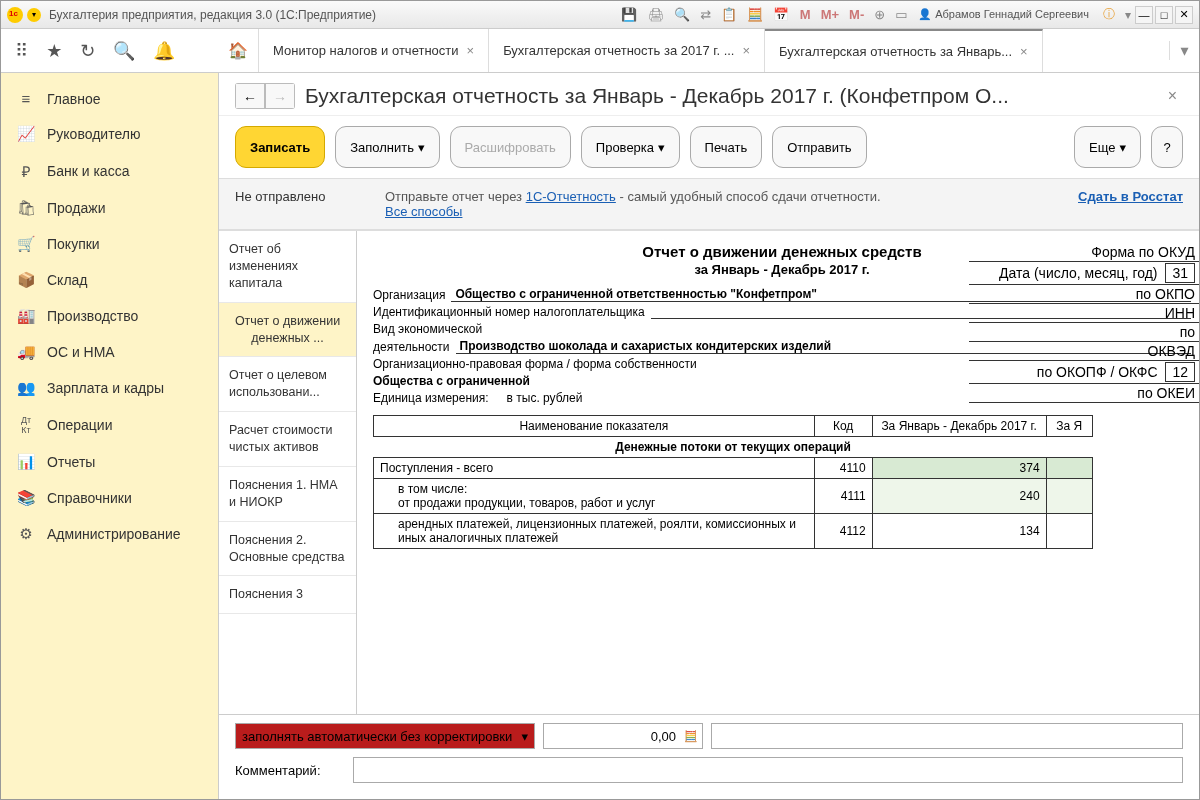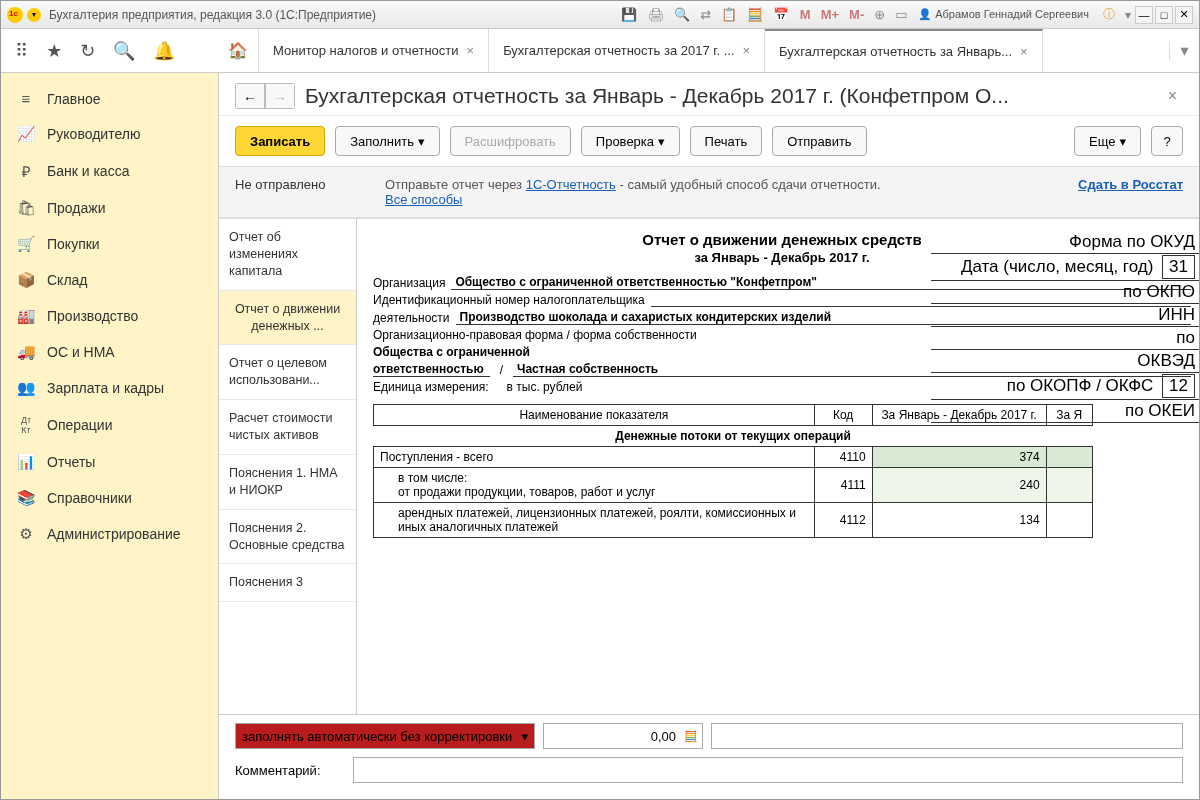--- a/index.html
+++ b/index.html
@@ -39,21 +39,21 @@
 
 
 .hdr { display: flex; align-items: center; padding: 10px 16px 6px 16px; gap: 10px; border-bottom: 1px solid #eee; }
 .hdr .nav-btn { width: 30px; height: 26px; border: 1px solid #bbb; background: #f8f8f8; display: flex; align-items: center; justify-content: center; font-size: 14px; cursor: pointer; }
 .hdr .nav-btns { display: flex; border-radius: 3px; overflow: hidden; }
 .hdr h1 { font-size: 21px; font-weight: normal; color: #333; flex: 1; white-space: nowrap; overflow: hidden; text-overflow: ellipsis; }
 .hdr .close-x { font-size: 16px; color: #888; cursor: pointer; padding: 0 6px; }
 
 
 .toolbar { display: flex; align-items: center; gap: 10px; padding: 10px 16px; }
-.btn { height: 30px; padding: 0 14px; border: 1px solid #aaa; background: #f8f8f8; border-radius: 4px; font-size: 13px; cursor: pointer; display: flex; align-items: center; gap: 4px; }
+.btn { height: 42px; padding: 0 14px; border: 1px solid #aaa; background: #f8f8f8; border-radius: 11px; font-size: 13px; cursor: pointer; display: flex; align-items: center; gap: 4px; }
 .btn.primary { background: #ffd633; border-color: #d4a900; font-weight: bold; }
 .btn.disabled { color: #aaa; }
 .toolbar .spacer { flex: 1; }
 .btn.help { width: 32px; justify-content: center; padding: 0; }
 
 
 .status-row { display: flex; padding: 10px 16px; background: #f4f4f4; border-top: 1px solid #ddd; border-bottom: 1px solid #ddd; font-size: 13px; gap: 20px; align-items: flex-start; }
 .status-row .status { width: 130px; color: #333; }
 .status-row .msg { flex: 1; color: #555; }
 .status-row .msg a { color: #1a5fb4; text-decoration: underline; }
@@ -61,21 +61,21 @@
 
 
 .body-split { flex: 1; display: flex; overflow: hidden; border-top: 1px solid #ddd; }
 .report-nav { width: 138px; border-right: 1px solid #ccc; overflow-y: auto; background: #fff; }
 .report-nav .rn-item { padding: 10px 10px; font-size: 12.5px; border-bottom: 1px solid #e8e8e8; cursor: pointer; color: #333; line-height: 1.35; }
 .report-nav .rn-item.active { background: #fef4c7; text-align: center; }
 
 .report-area { flex: 1; overflow: auto; padding: 12px 8px 8px 16px; font-size: 12.5px; position: relative; }
 .report-title { text-align: center; font-weight: bold; font-size: 15px; margin-bottom: 2px; }
 .report-subtitle { text-align: center; font-weight: bold; font-size: 13px; margin-bottom: 10px; }
-.meta-right { position: absolute; right: 0; top: 12px; font-size: 17px; text-align: right; }
+.meta-right { position: absolute; right: 0; top: 12px; font-size: 14px; text-align: right; }
 .meta-right div { border-bottom: 1px solid #333; padding: 1px 4px 1px 30px; white-space: nowrap; }
 .meta-right .box { border: 1px solid #333; display: inline-block; padding: 1px 6px; margin-left: 4px; min-width: 20px; }
 
 .meta-rows { font-size: 12px; margin-top: 4px; }
 .meta-rows .mr { display: flex; align-items: flex-end; margin-bottom: 3px; }
 .meta-rows .mr .lbl { white-space: nowrap; padding-right: 6px; }
 .meta-rows .mr .val { border-bottom: 1px solid #333; flex: 1; font-weight: bold; padding: 0 4px; }
 
 .rep-table { border-collapse: collapse; margin-top: 10px; width: 720px; font-size: 12px; }
 .rep-table th, .rep-table td { border: 1px solid #333; padding: 3px 6px; }
@@ -282,33 +282,31 @@
         <div class="meta-rows">
           <div class="mr">
               <span class="lbl">Организация</span>
               <span class="val">Общество с ограниченной ответственностью "Конфетпром"</span>
             </div>
           <div class="mr">
               <span class="lbl">Идентификационный номер налогоплательщика</span>
               <span class="val"></span>
             </div>
           <div class="mr">
+              <span class="lbl">Вид экономической</span>
+            </div>
+          <div class="mr">
               <span class="lbl">деятельности</span>
               <span class="val">Производство шоколада и сахаристых кондитерских изделий</span>
             </div>
           <div class="mr">
               <span class="lbl">Организационно-правовая форма / форма собственности</span>
             </div>
           <div class="mr">
               <span class="lbl" style="font-weight:bold">Общества с ограниченной</span>
-            </div>
-          <div class="mr">
-              <span class="lbl" style="font-weight:bold;border-bottom:1px solid #333">ответственностью</span>
-              <span style="padding:0 10px">/</span>
-              <span class="val">Частная собственность</span>
             </div>
           <div class="mr">
               <span class="lbl">Единица измерения:</span>
               <span style="padding-left:12px">в тыс. рублей</span>
             </div>
         </div>
 
         <table class="rep-table">
           <tbody>
               <tr>

